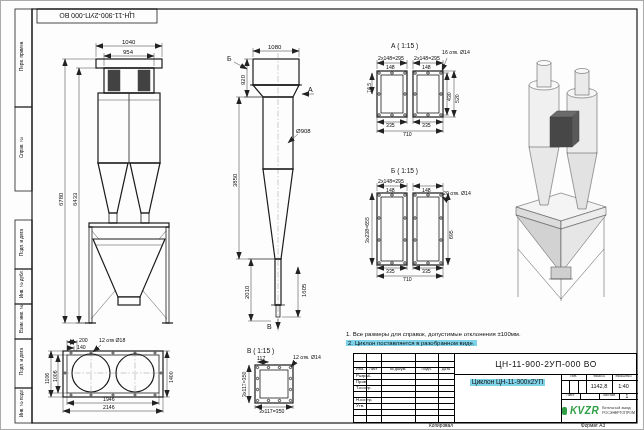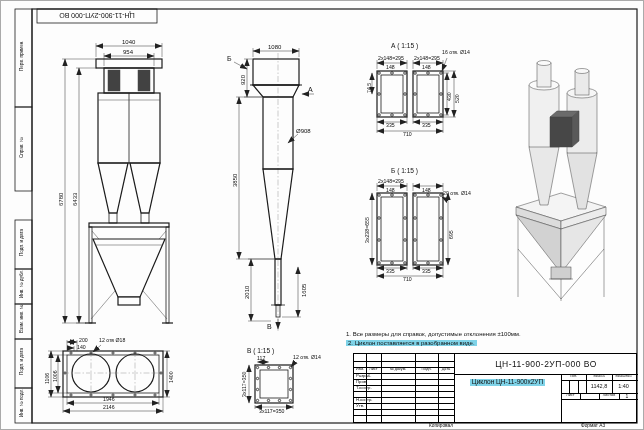--- a/index.html
+++ b/index.html
@@ -418,15 +418,23 @@
   </div>
   <div class="cell" style="left:207px;top:20px;width:25px;height:6px;font-size:3.8px">Лит.</div>
   <div class="cell" style="left:232px;top:20px;width:26px;height:6px;font-size:3.8px">Масса</div>
   <div class="cell" style="left:258px;top:20px;width:23px;height:6px;font-size:3.8px">Масштаб</div>
   <div class="cell" style="left:232px;top:26px;width:26px;height:13px;font-size:5.5px">1142,8</div>
   <div class="cell" style="left:258px;top:26px;width:23px;height:13px;font-size:5.5px">1:40</div>
   <div class="cell" style="left:207px;top:39px;width:19px;height:6px;font-size:3.8px">Лист</div>
   <div class="cell" style="left:245px;top:39px;width:20px;height:6px;font-size:3.8px">Листов</div>
   <div class="cell" style="left:265px;top:39px;width:16px;height:6px;font-size:5px">1</div>
 
+  <div class="logo">
+    <span class="mk"></span>
+    <span class="kv">KVZR</span>
+    <span class="sub">
+      <span>Котельный завод</span>
+      <span>РОСЭНЕРГОПРОМ</span>
+    </span>
+  </div>
 </div>
 
 </div>
 
 </body></html>

